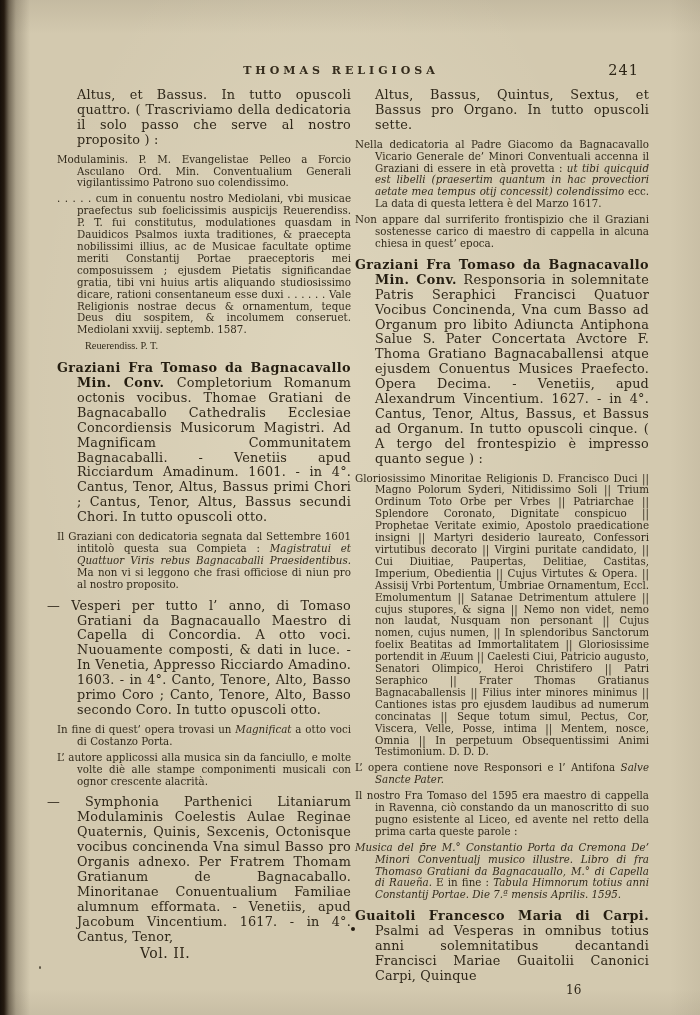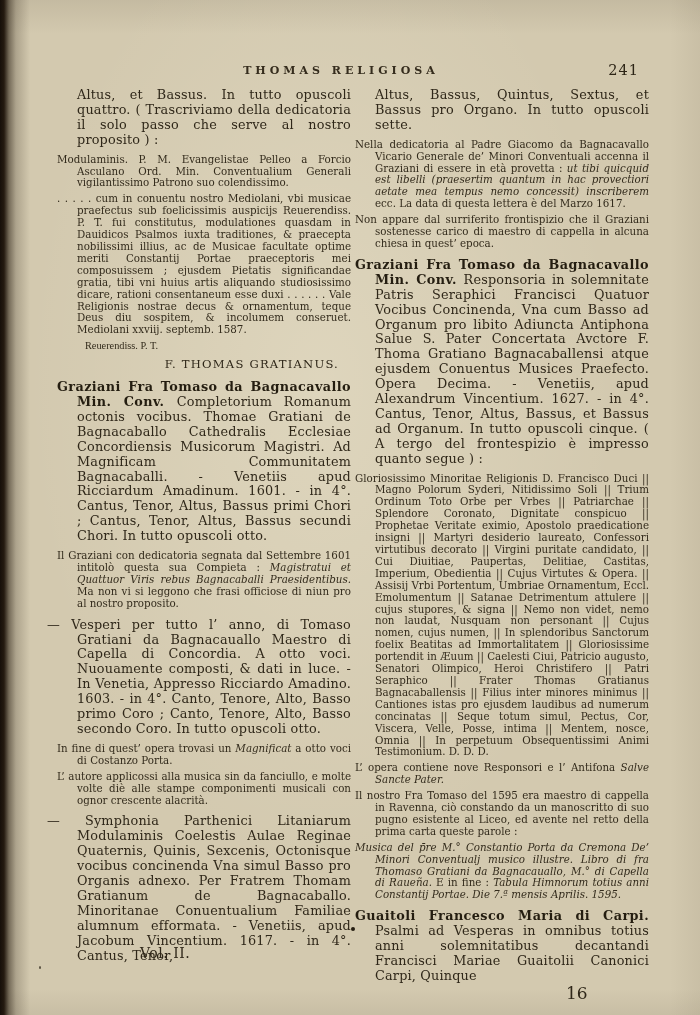--- a/index.html
+++ b/index.html
@@ -62,52 +62,51 @@
     color:#332b1c;
   }
   .note.plain { padding-left: 28px; text-indent: 0; text-align:left; margin-top: 1px; font-family: Liberation Serif, serif; }
 
   .sig { margin: 5px 0 9px 0; }
   .sig-line { text-align: right; }
   .sig-line1 { font-size: 10.8px; padding-right: 46px; }
   .sig-line2 { font-size: 11.6px; padding-right: 12px; letter-spacing: 1.2px; margin-top:2px; }
 
   .footer-vol { position:absolute; left:108px; top:945px; font-size:14px; letter-spacing:.5px;margin-left:32px; }
-  .footer-sig { position:absolute; left:566px; top:983px; font-size:17px; }
+  .footer-sig { position:absolute; left:566px; top:983px; font-size:12px; }
 </style>
 </head>
 <body>
 
 <div class="page">
   <div class="edge-left"></div>
 
   <div class="header">
     <div class="running-title">THOMAS RELIGIOSA</div>
     <div class="page-number">241</div>
   </div>
 
   <div class="cols">
     <div class="col">
         <div class="para body-cont"><span>Altus, et Bassus. In tutto opuscoli quattro. ( Trascriviamo della dedicatoria il solo passo che serve al nostro proposito ) :</span></div>
         <div class="note"><span>Modulaminis. P. M. Evangelistae Pelleo a Forcio Asculano Ord. Min. Conventualium Generali vigilantissimo Patrono suo colendissimo.</span></div>
         <div class="note"><span>. . . . . cum in conuentu nostro Mediolani, vbi musicae praefectus sub foelicissimis auspicijs Reuerendiss. P. T. fui constitutus, modulationes quasdam in Dauidicos Psalmos iuxta traditiones, &amp; praecepta nobilissimi illius, ac de Musicae facultate optime meriti Constantij Portae praeceptoris mei composuissem ; ejusdem Pietatis significandae gratia, tibi vni huius artis aliquando studiosissimo dicare, rationi consentaneum esse duxi . . . . . . Vale Religionis nostrae decus &amp; ornamentum, teque Deus diu sospitem, &amp; incolumem conseruet. Mediolani xxviij. septemb. 1587.</span></div>
         <div class="note plain"><span>Reuerendiss. P. T.</span></div>
         <div class="sig">
-          <div class="sig-line sig-line2">F. THOMAS GRATIANUS.</div>
         </div>
         <div class="para entry"><span class="b">Graziani Fra Tomaso da Bagnacavallo Min. Conv. </span><span>Completorium Romanum octonis vocibus. Thomae Gratiani de Bagnacaballo Cathedralis Ecclesiae Concordiensis Musicorum Magistri. Ad Magnificam Communitatem Bagnacaballi. - Venetiis apud Ricciardum Amadinum. 1601. - in 4°. Cantus, Tenor, Altus, Bassus primi Chori ; Cantus, Tenor, Altus, Bassus secundi Chori. In tutto opuscoli otto.</span></div>
         <div class="note"><span>Il Graziani con dedicatoria segnata dal Settembre 1601 intitolò questa sua Compieta : </span><span class="i">Magistratui et Quattuor Viris rebus Bagnacaballi Praesidentibus.</span><span> Ma non vi si leggono che frasi officiose di niun pro al nostro proposito.</span></div>
         <div class="para entry dash"><span>— Vesperi per tutto l’ anno, di Tomaso Gratiani da Bagnacauallo Maestro di Capella di Concordia. A otto voci. Nuouamente composti, &amp; dati in luce. - In Venetia, Appresso Ricciardo Amadino. 1603. - in 4°. Canto, Tenore, Alto, Basso primo Coro ; Canto, Tenore, Alto, Basso secondo Coro. In tutto opuscoli otto.</span></div>
         <div class="note"><span>In fine di quest’ opera trovasi un </span><span class="i">Magnificat</span><span> a otto voci di Costanzo Porta.</span></div>
         <div class="note"><span>L’ autore applicossi alla musica sin da fanciullo, e molte volte diè alle stampe componimenti musicali con ognor crescente alacrità.</span></div>
         <div class="para entry dash"><span>— Symphonia Parthenici Litaniarum Modulaminis Coelestis Aulae Reginae Quaternis, Quinis, Sexcenis, Octonisque vocibus concinenda Vna simul Basso pro Organis adnexo. Per Fratrem Thomam Gratianum de Bagnacaballo. Minoritanae Conuentualium Familiae alumnum efformata. - Venetiis, apud Jacobum Vincentium. 1617. - in 4°. Cantus, Tenor,</span></div>
       </div>
     <div class="col">
         <div class="para body-cont"><span>Altus, Bassus, Quintus, Sextus, et Bassus pro Organo. In tutto opuscoli sette.</span></div>
-        <div class="note"><span>Nella dedicatoria al Padre Giacomo da Bagnacavallo Vicario Generale de’ Minori Conventuali accenna il Graziani di essere in età provetta : </span><span class="i">ut tibi quicquid est libelli (praesertim quantum in hac provectiori aetate mea tempus nemo concessit) inscriberem</span><span> ecc. La data di questa lettera è del Marzo 1617.</span></div>
+        <div class="note"><span>Nella dedicatoria al Padre Giacomo da Bagnacavallo Vicario Generale de’ Minori Conventuali accenna il Graziani di essere in età provetta : </span><span class="i">ut tibi quicquid est libelli (praesertim quantum in hac provectiori aetate mea tempus otij concessit) colendissimo</span><span> ecc. La data di questa lettera è del Marzo 1617.</span></div>
         <div class="note"><span>Non appare dal surriferito frontispizio che il Graziani sostenesse carico di maestro di cappella in alcuna chiesa in quest’ epoca.</span></div>
         <div class="para entry"><span class="b">Graziani Fra Tomaso da Bagnacavallo Min. Conv. </span><span>Responsoria in solemnitate Patris Seraphici Francisci Quatuor Vocibus Concinenda, Vna cum Basso ad Organum pro libito Adiuncta Antiphona Salue S. Pater Concertata Avctore F. Thoma Gratiano Bagnacaballensi atque ejusdem Conuentus Musices Praefecto. Opera Decima. - Venetiis, apud Alexandrum Vincentium. 1627. - in 4°. Cantus, Tenor, Altus, Bassus, et Bassus ad Organum. In tutto opuscoli cinque. ( A tergo del frontespizio è impresso quanto segue ) :</span></div>
         <div class="note"><span>Gloriosissimo Minoritae Religionis D. Francisco Duci || Magno Polorum Syderi, Nitidissimo Soli || Trium Ordinum Toto Orbe per Vrbes || Patriarchae || Splendore Coronato, Dignitate conspicuo || Prophetae Veritate eximio, Apostolo praedicatione insigni || Martyri desiderio laureato, Confessori virtutibus decorato || Virgini puritate candidato, || Cui Diuitiae, Paupertas, Delitiae, Castitas, Imperium, Obedientia || Cujus Virtutes &amp; Opera. || Assisij Vrbi Portentum, Umbriae Ornamentum, Eccl. Emolumentum || Satanae Detrimentum attulere || cujus stupores, &amp; signa || Nemo non videt, nemo non laudat, Nusquam non personant || Cujus nomen, cujus numen, || In splendoribus Sanctorum foelix Beatitas ad Immortalitatem || Gloriosissime portendit in Æuum || Caelesti Ciui, Patricio augusto, Senatori Olimpico, Heroi Christifero || Patri Seraphico || Frater Thomas Gratianus Bagnacaballensis || Filius inter minores minimus || Cantiones istas pro ejusdem laudibus ad numerum concinatas || Seque totum simul, Pectus, Cor, Viscera, Velle, Posse, intima || Mentem, nosce, Omnia || In perpetuum Obsequentissimi Animi Testimonium. D. D. D.</span></div>
         <div class="note"><span>L’ opera contiene nove Responsori e l’ Antifona </span><span class="i">Salve Sancte Pater.</span></div>
         <div class="note"><span>Il nostro Fra Tomaso del 1595 era maestro di cappella in Ravenna, ciò constando da un manoscritto di suo pugno esistente al Liceo, ed avente nel retto della prima carta queste parole :</span></div>
         <div class="note"><span class="i">Musica del p̄re M.° Constantio Porta da Cremona De’ Minori Conventualj musico illustre. Libro di fra Thomaso Gratiani da Bagnacauallo, M.° di Capella di Raueña.</span><span> E in fine : </span><span class="i">Tabula Himnorum totius anni Constantij Portae. Die 7.ª mensis Aprilis. 1595.</span></div>
         <div class="para entry"><span class="b">Guaitoli Francesco Maria di Carpi. </span><span>Psalmi ad Vesperas in omnibus totius anni solemnitatibus decantandi Francisci Mariae Guaitolii Canonici Carpi, Quinque</span></div>
       </div>
   </div>
 

